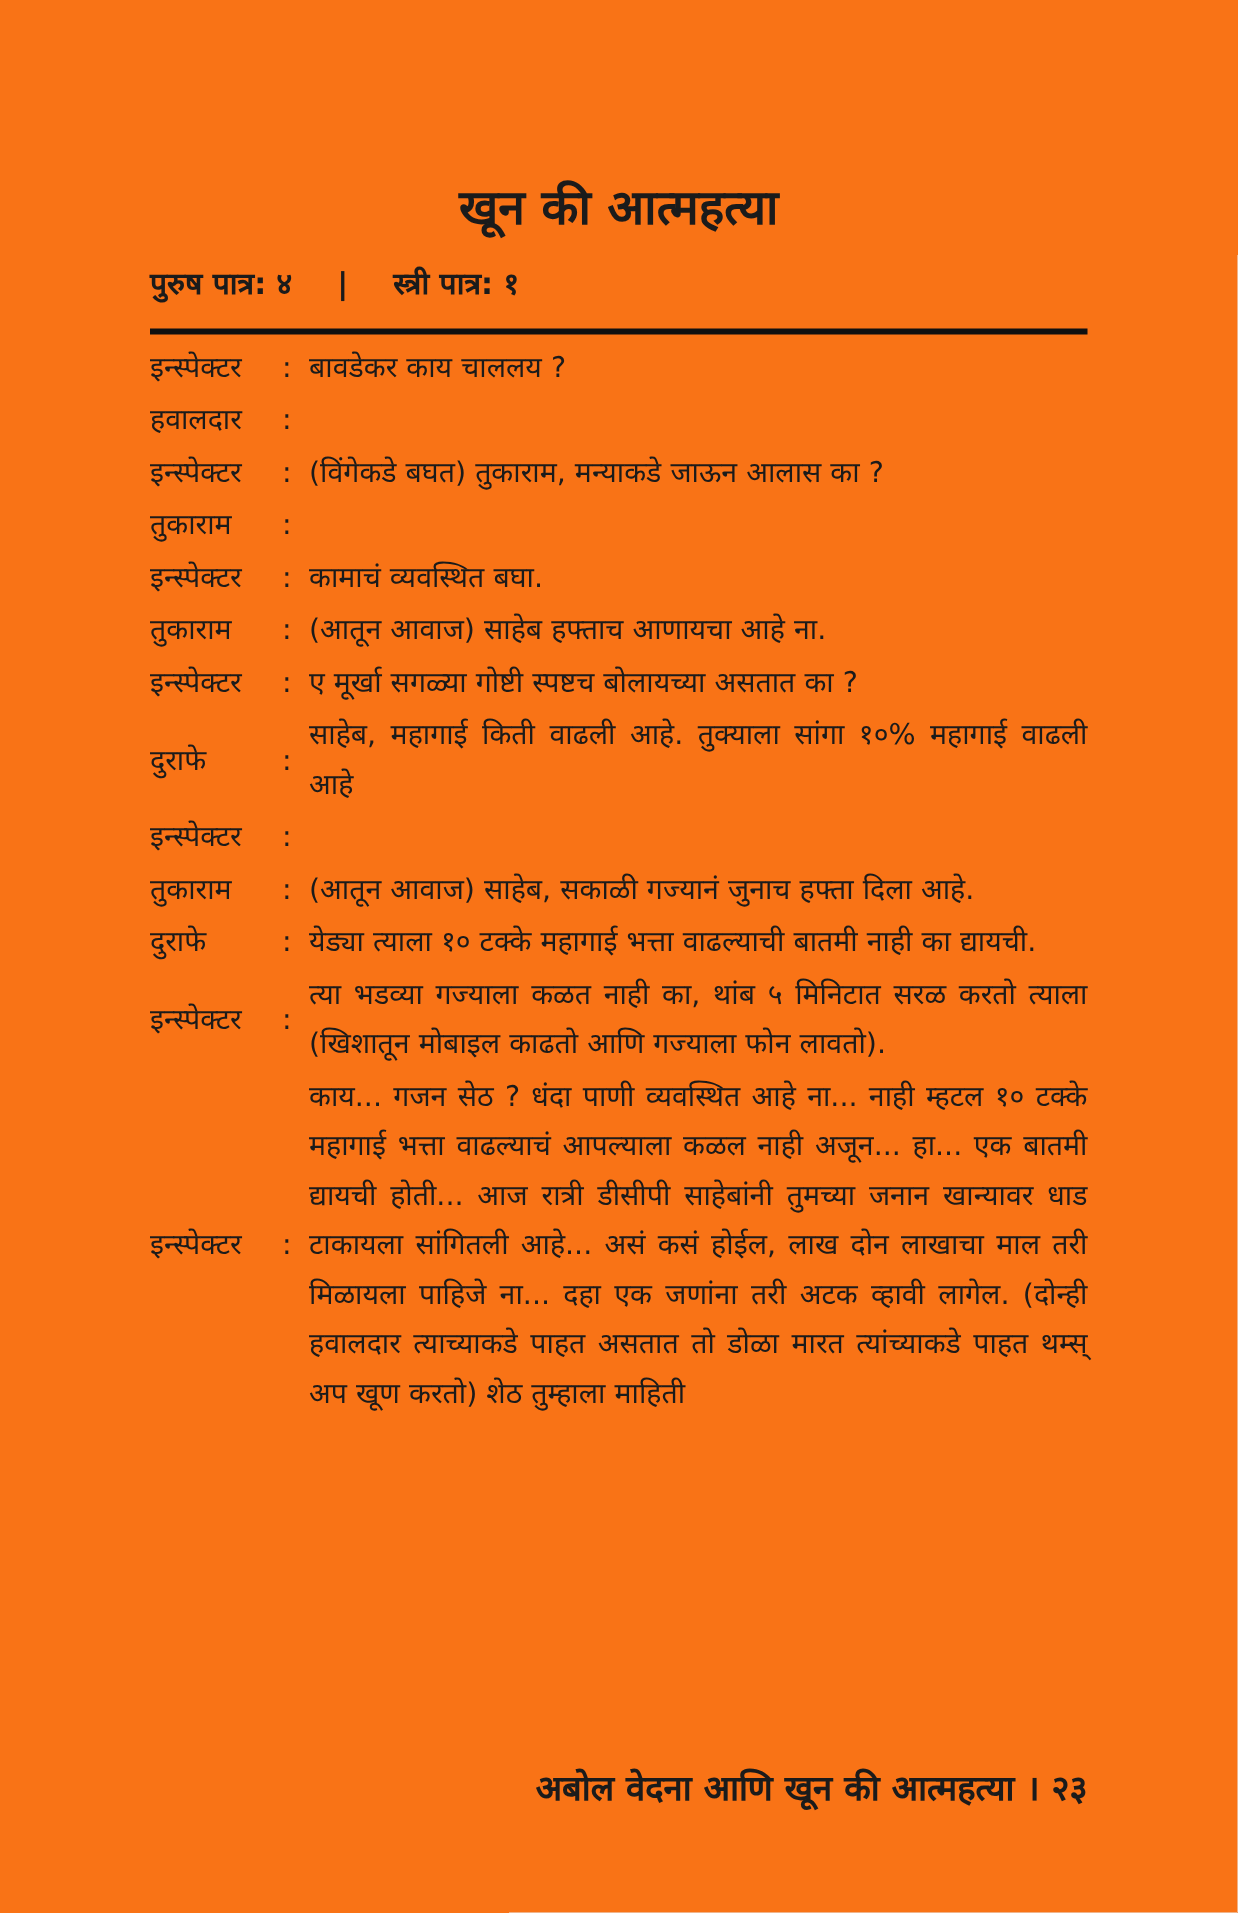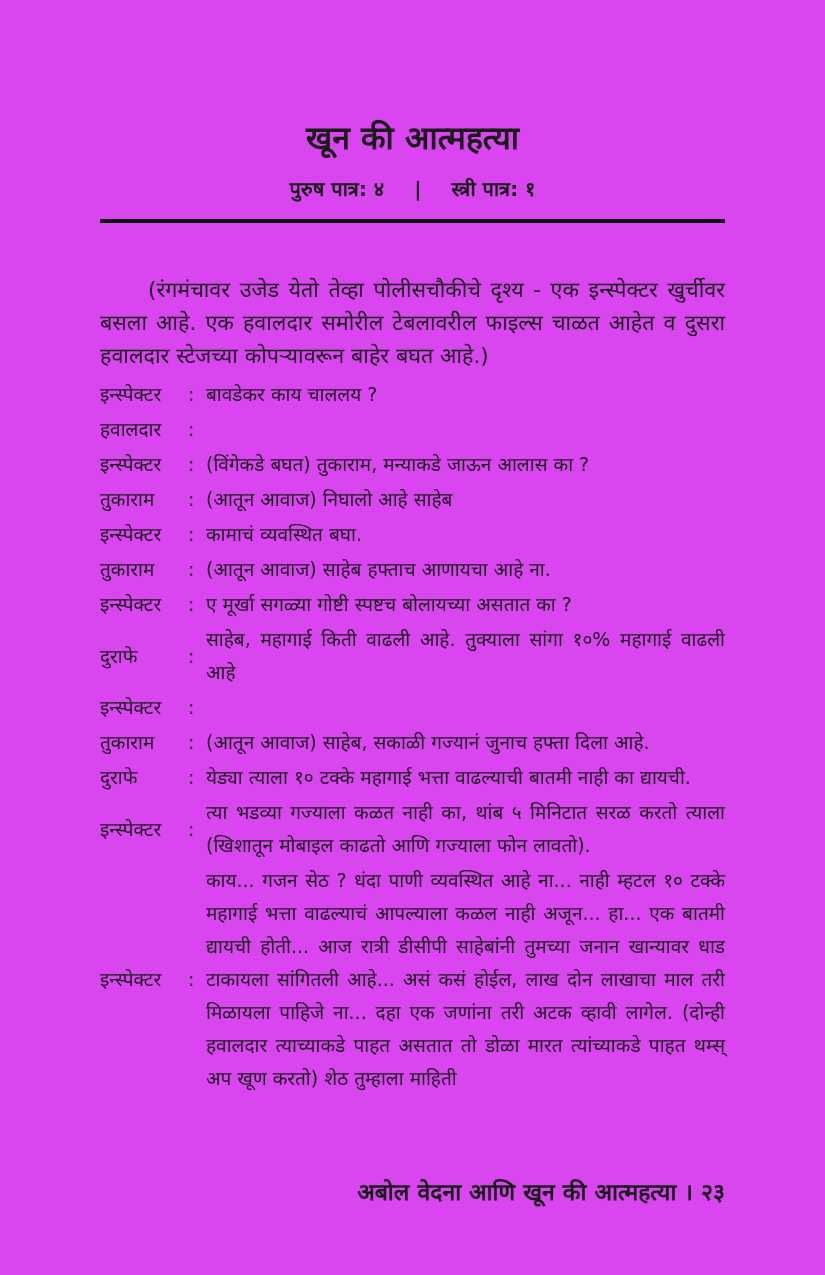--- a/index.html
+++ b/index.html
@@ -1,21 +1,21 @@
 <!DOCTYPE html>
 <html><head>
 <meta charset="utf-8">
 <style>
   html, body { margin: 0; padding: 0; background: #e8e8e8; }
   .page {
     position: relative;
     width: 825px;
     height: 1275px;
     margin: 0 auto;
-    background: #d946ef;
+    background: #f97316;
     color: #1b1b1b;
     font-family: "DejaVu Sans", "Liberation Sans", sans-serif;
     box-sizing: border-box;
     overflow: hidden;
   }
   .content {
     position: absolute;
     left: 100px;
     top: 0;
     width: 625px;
@@ -29,21 +29,20 @@
   }
   .subtitle {
     margin-top: 22px;
     text-align: center;
     font-size: 20px;
     font-weight: bold;
   }
   .cast-line {
     margin-top: 15px;
     display: flex;
-    justify-content: center;
     align-items: center;
     gap: 30px;
     font-size: 20px;
     font-weight: bold;
   }
   .rule {
     margin-top: 17px;
     height: 4px;
     background: #101010;
   }
@@ -84,21 +83,20 @@
     <div class="title">खून की आत्महत्या</div>
 
     <div class="cast-line">
       <span>पुरुष पात्र: ४</span>
       <span>|</span>
       <span>स्त्री पात्र: १</span>
     </div>
 
     <div class="rule"></div>
 
-    <div class="stage-direction">(रंगमंचावर उजेड येतो तेव्हा पोलीसचौकीचे दृश्य - एक इन्स्पेक्टर खुर्चीवर बसला आहे. एक हवालदार समोरील टेबलावरील फाइल्स चाळत आहेत व दुसरा हवालदार स्टेजच्या कोपऱ्यावरून बाहेर बघत आहे.)</div>
 
     <div class="dialogues">
 
       <div class="dialogue-row">
         <span class="speaker">इन्स्पेक्टर</span>
         <span class="colon">:</span>
         <span class="dtext">बावडेकर काय चाललय ?</span>
       </div>
 
       <div class="dialogue-row">
@@ -108,21 +106,20 @@
 
       <div class="dialogue-row">
         <span class="speaker">इन्स्पेक्टर</span>
         <span class="colon">:</span>
         <span class="dtext">(विंगेकडे बघत) तुकाराम, मन्याकडे जाऊन आलास का ?</span>
       </div>
 
       <div class="dialogue-row">
         <span class="speaker">तुकाराम</span>
         <span class="colon">:</span>
-        <span class="dtext">(आतून आवाज) निघालो आहे साहेब</span>
       </div>
 
       <div class="dialogue-row">
         <span class="speaker">इन्स्पेक्टर</span>
         <span class="colon">:</span>
         <span class="dtext">कामाचं व्यवस्थित बघा.</span>
       </div>
 
       <div class="dialogue-row">
         <span class="speaker">तुकाराम</span>

